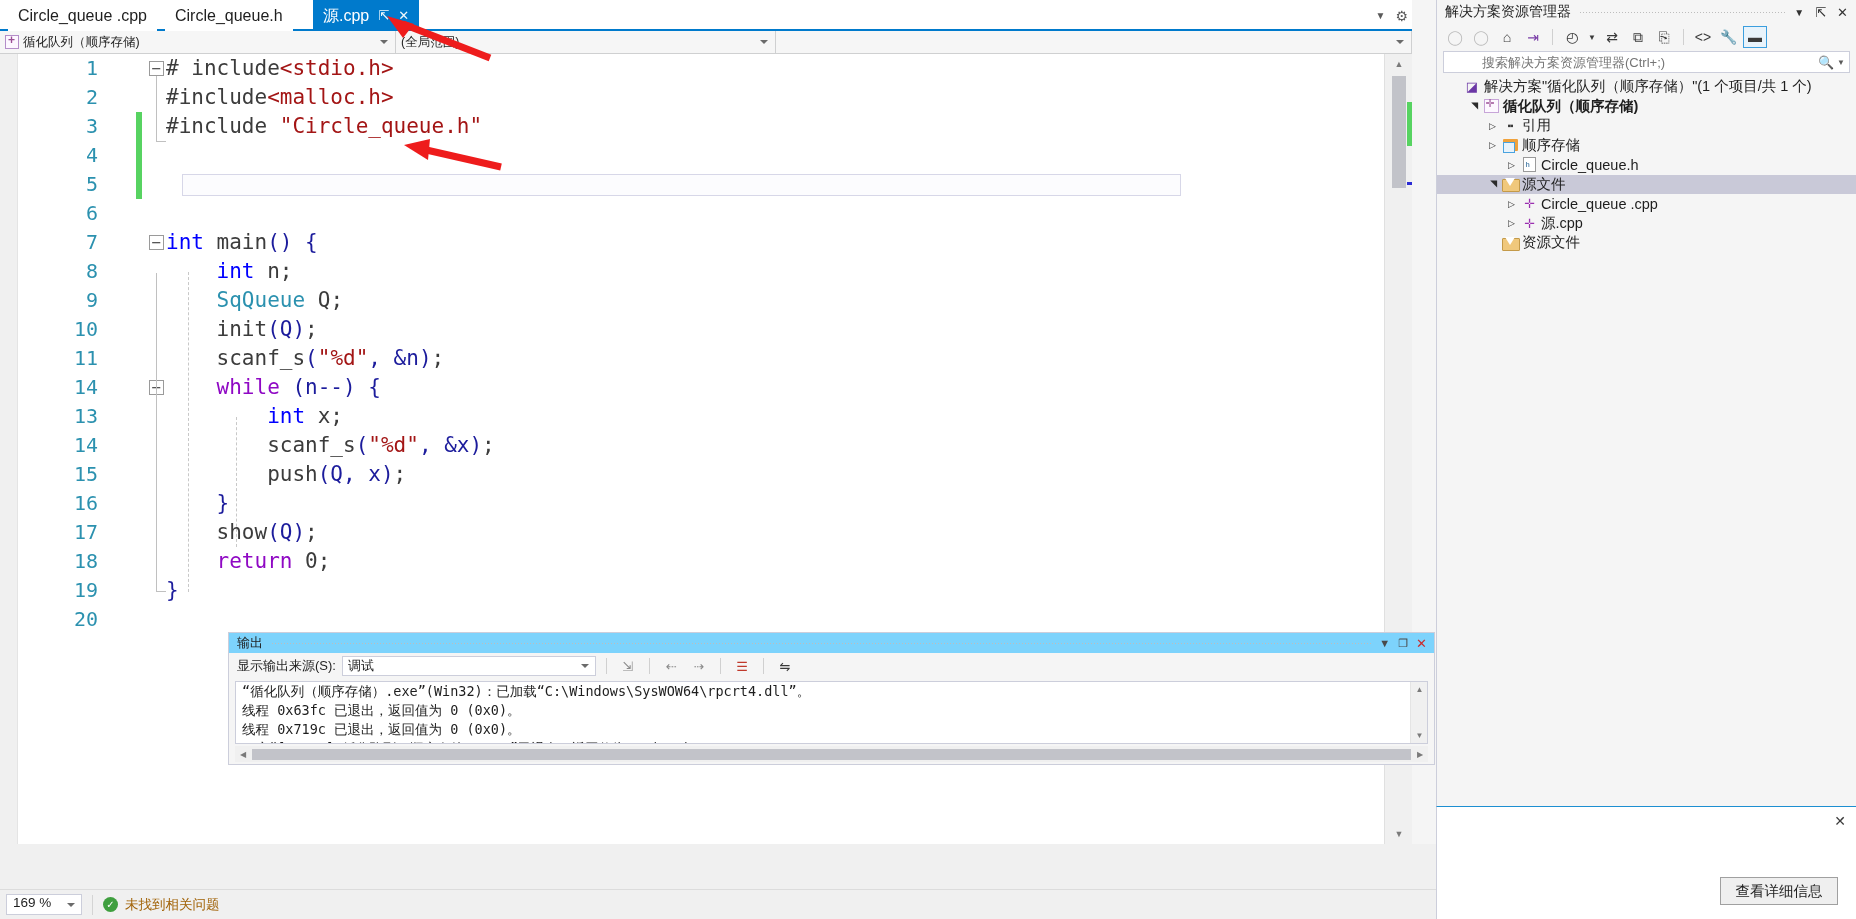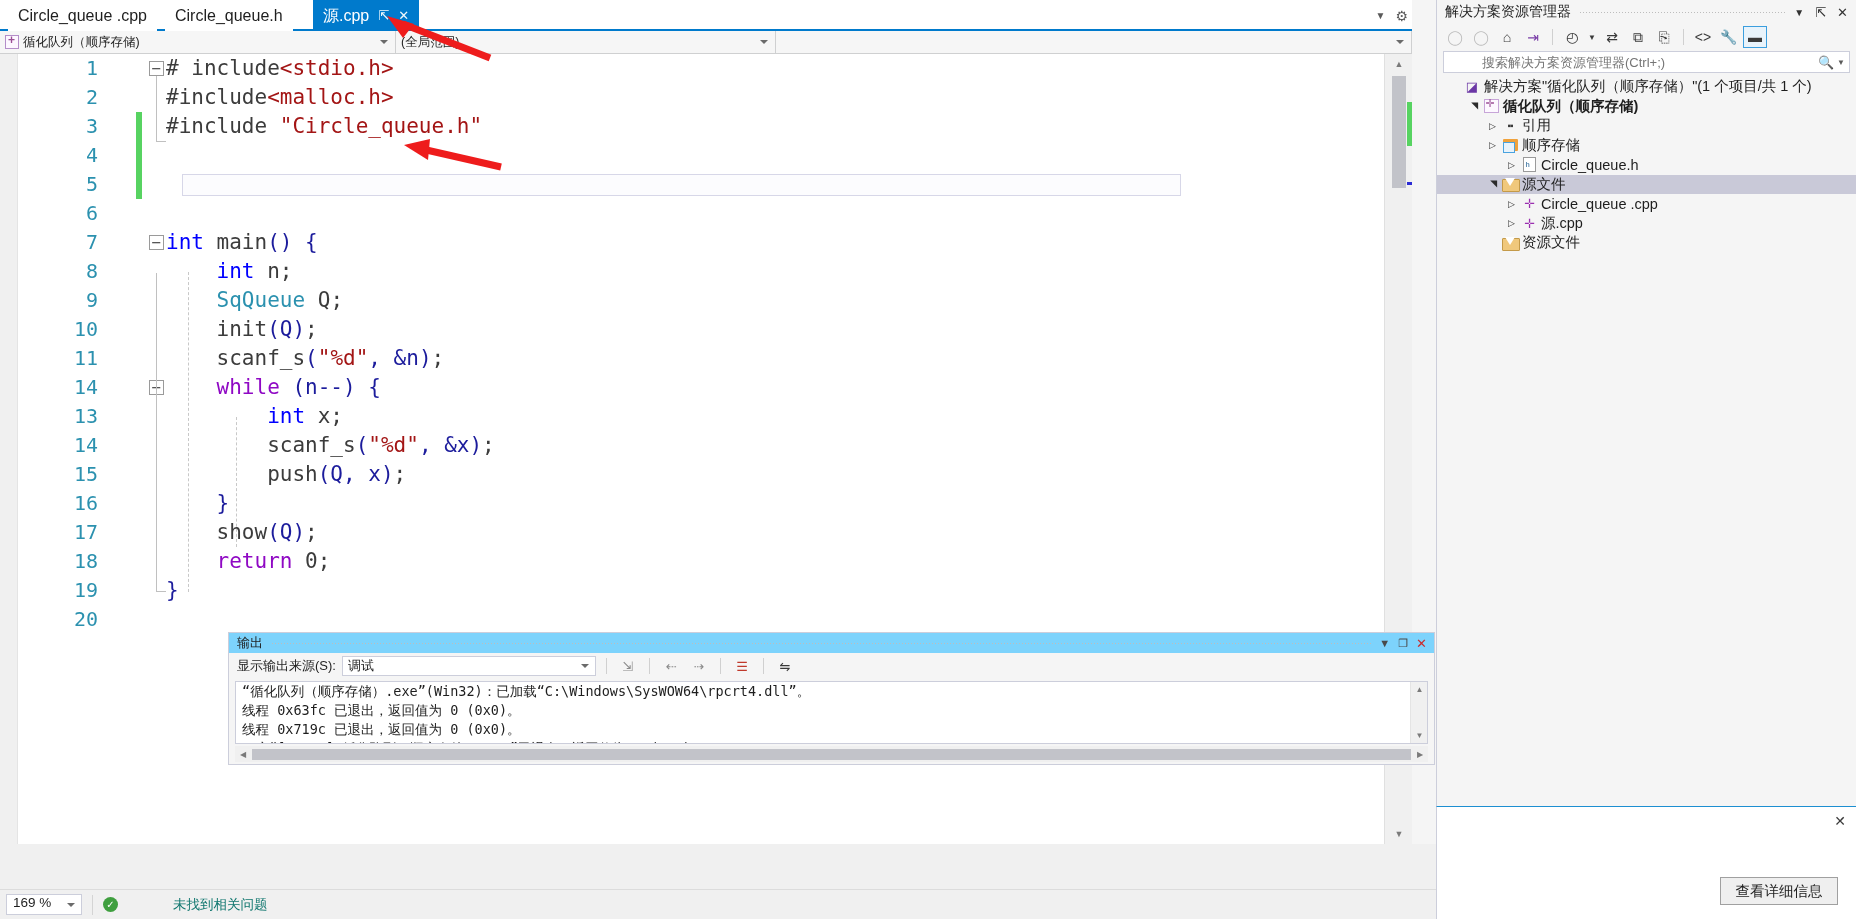--- a/index.html
+++ b/index.html
@@ -357,21 +357,21 @@
     position: absolute; right: 6px; top: 50%; transform: translateY(-50%);
     width: 0; height: 0; border-left: 4px solid transparent;
     border-right: 4px solid transparent; border-top: 4px solid #6b6b6b;
   }
   .sb-sep { width: 1px; height: 20px; background: #d4d4d4; margin: 0 10px; }
   .ok-badge {
     width: 15px; height: 15px; border-radius: 50%; background: #3f9f3f;
     color: #ffffff; font-size: 10px; display: flex; align-items: center;
     justify-content: center; margin-right: 7px;
   }
-  .sb-text { font-size: 13.5px; color: #0f766e; margin-left: 48px; }
+  .sb-text { font-size: 13.5px; color: #a16207; }
 
   
   .left-fill {
     position: absolute; left: 0; top: 844px; width: 228px; height: 45px; background: #f0f0f0;
   }
 
   
   .arrow-svg { position: absolute; pointer-events: none; }
 </style>
 </head>

